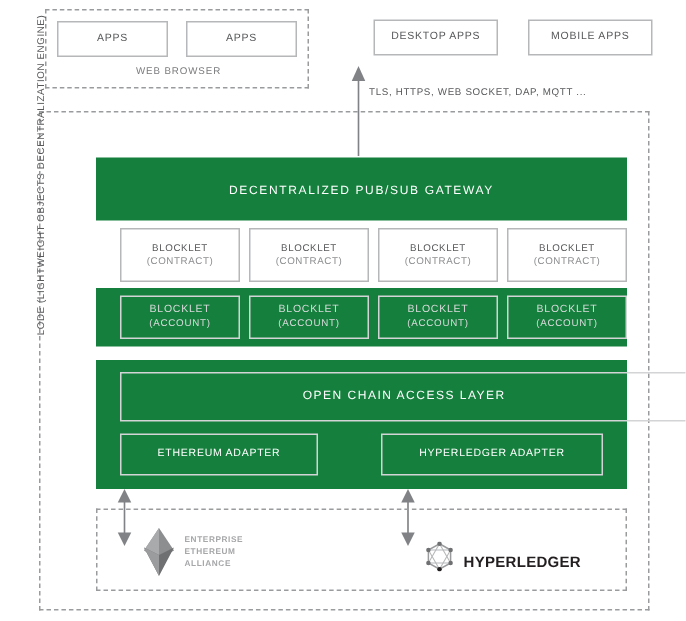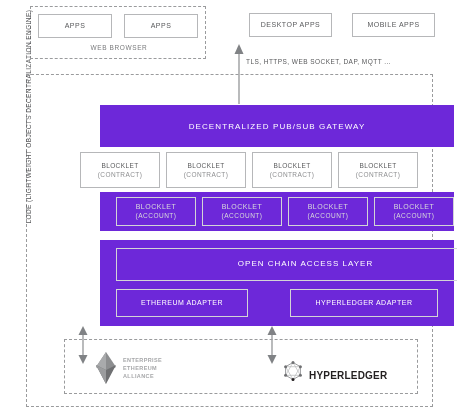--- a/index.html
+++ b/index.html
@@ -24,24 +24,23 @@
     letter-spacing:.5px;
     color:#58595b;
     line-height:1.35;
   }
   .dashed{
     border:1px dashed #9a9b9d;
     box-sizing:border-box;
     background:transparent;
   }
   .panel{
-    background:#6d28d9;
+    background:#15803d;
     box-sizing:border-box;
     position:absolute;
-    margin-left:36px;
   }
   .gbox{
     border:1px solid #d3d4d6;
     box-sizing:border-box;
     display:flex;align-items:center;justify-content:center;
     text-align:center;
     color:#ffffff;
     font-size:7px;
     letter-spacing:.5px;
     line-height:1.35;

